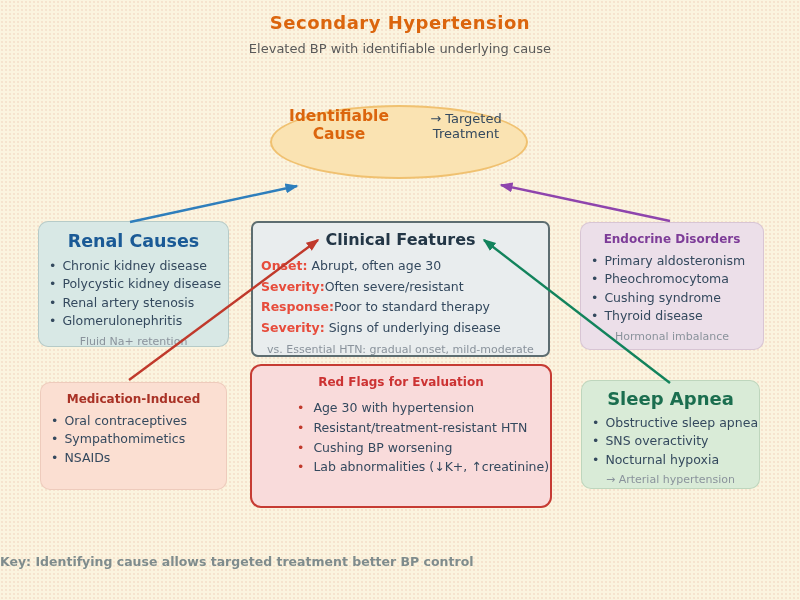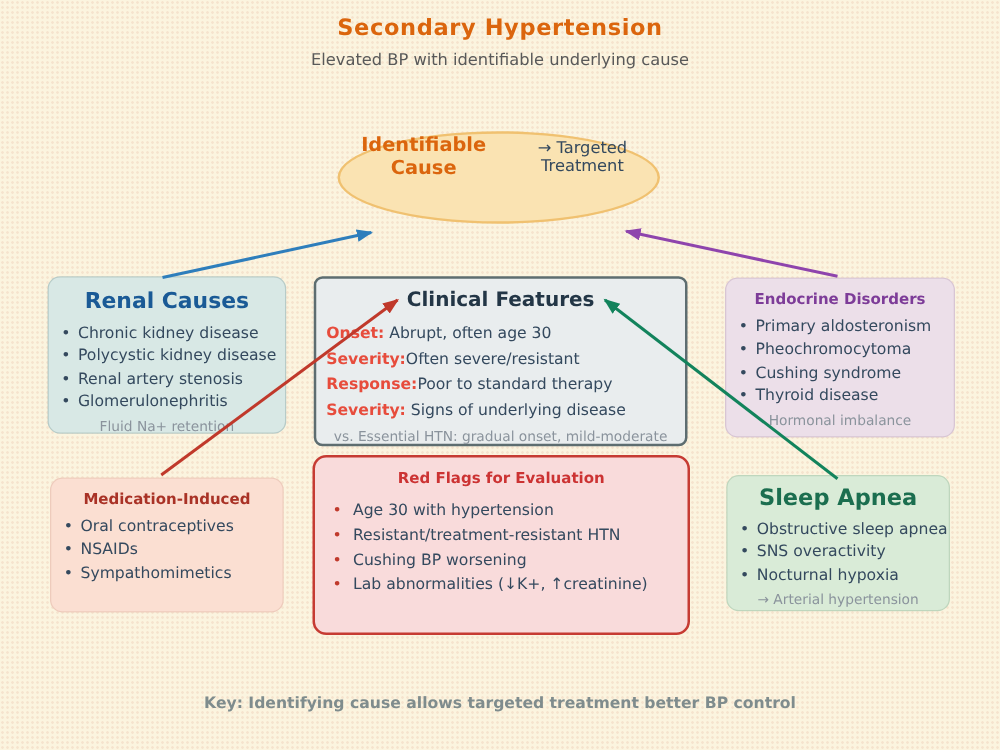--- a/index.html
+++ b/index.html
@@ -37,36 +37,36 @@
   .clabel{font-weight:bold;color:var(--clinical-label);}
 
   .box.endocrine{left:580px;top:222px;width:182px;height:126px;background:var(--endocrine-fill);border:1px solid rgba(170,140,165,0.30);}
   .box.endocrine .box-title{color:var(--endocrine-title);}
 
   .box.medication{left:40px;top:382px;width:185px;height:106px;background:var(--medication-fill);border:1px solid rgba(210,160,140,0.30);}
   .box.medication .box-title{color:var(--medication-title);}
 
   .box.redflags{left:250px;top:364px;width:298px;height:140px;background:var(--redflags-fill);border:2px solid var(--redflags-border);border-radius:11px;}
   .box.redflags .box-title{color:var(--redflags-title);}
-  .box.redflags .items{margin-top:9px;padding-left:14px;}
+  .box.redflags .items{margin-top:9px;padding-left:14px;margin-left:31px;}
   .box.redflags .item{line-height:19.8px;}
   .box.redflags .bullet{color:var(--redflags-bullet);margin-right:9px;}
 
   .box.sleep{left:581px;top:380px;width:177px;height:107px;background:var(--sleep-fill);border:1px solid rgba(140,175,140,0.35);}
   .box.sleep .box-title{color:var(--sleep-title);font-size:18px;margin-top:7px;}
   .box.sleep .items{margin-top:5px;}
 
   ul.items{list-style:none;margin:6px 0 0 0;padding:0 0 0 10px;font-size:12.5px;color:var(--body-text);}
   .item{line-height:18.4px;white-space:nowrap;}
   .bullet{margin-right:6px;}
 
   .note{text-align:center;color:var(--note-text);font-size:11px;margin-top:4px;}
   .box.clinical .note{font-size:11px;margin-top:5px;}
 
-  .footer-key{position:absolute;top:554px;left:0;width:100%;text-align:center;
+  .footer-key{position:absolute;top:554px;left:0;width:100%;
     font-size:12.5px;font-weight:bold;color:var(--key-text);}
 
   #arrow-layer{position:absolute;left:0;top:0;pointer-events:none;}
 </style>
 </head>
 <body>
 
 <div class="canvas">
 
   <div class="header">
@@ -124,23 +124,23 @@
     <div class="note">Hormonal imbalance</div>
   </div>
 
   <div class="box medication">
     <div class="box-title">Medication-Induced</div>
     <ul class="items">
 
 
         <li class="item"><span class="bullet">•</span><span class="txt">Oral contraceptives</span></li>
 
+        <li class="item"><span class="bullet">•</span><span class="txt">Sympathomimetics</span></li>
+
         <li class="item"><span class="bullet">•</span><span class="txt">NSAIDs</span></li>
-
-        <li class="item"><span class="bullet">•</span><span class="txt">Sympathomimetics</span></li>
       </ul>
   </div>
 
   <div class="box redflags">
     <div class="box-title">Red Flags for Evaluation</div>
     <ul class="items">
 
         <li class="item"><span class="bullet">•</span><span class="txt">Age 30 with hypertension</span></li>
 
         <li class="item"><span class="bullet">•</span><span class="txt">Resistant/treatment-resistant HTN</span></li>

